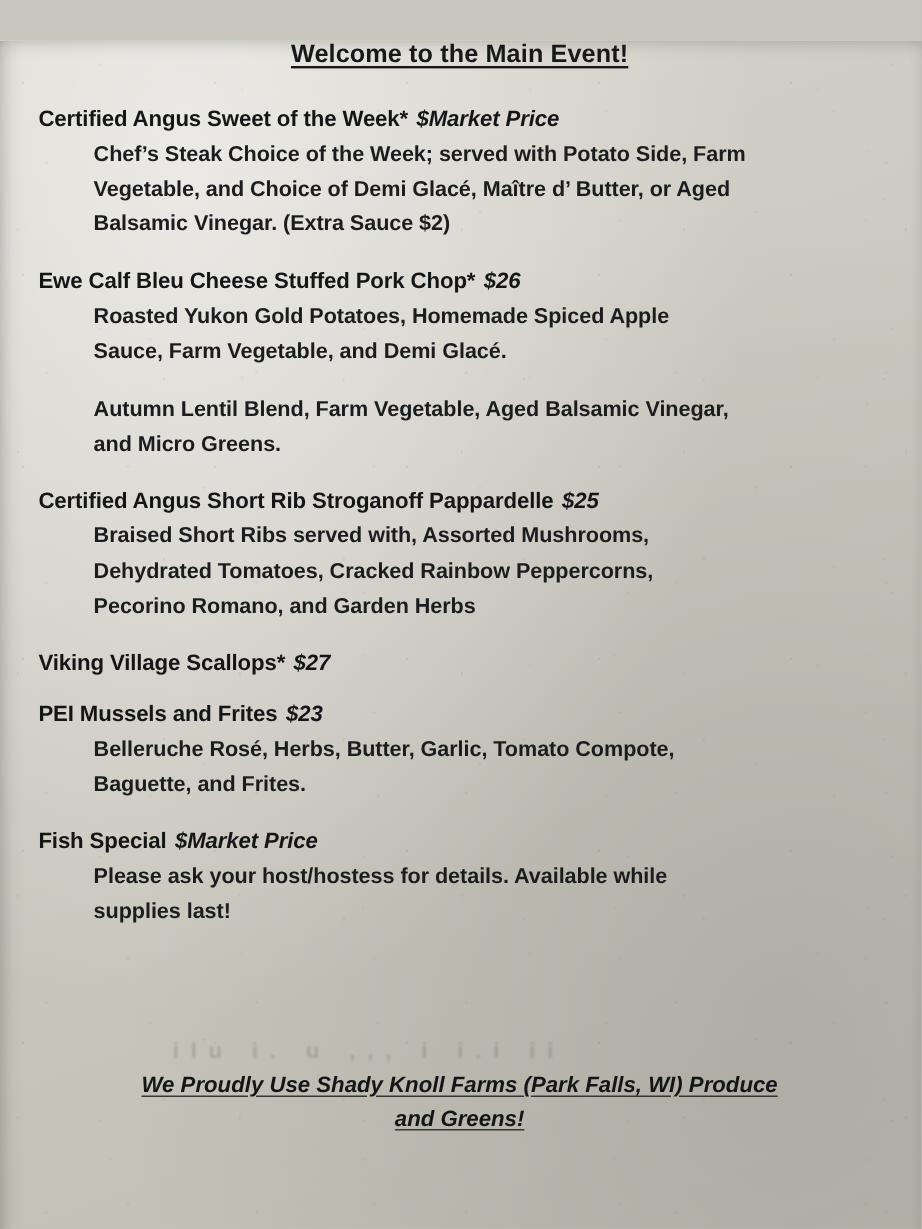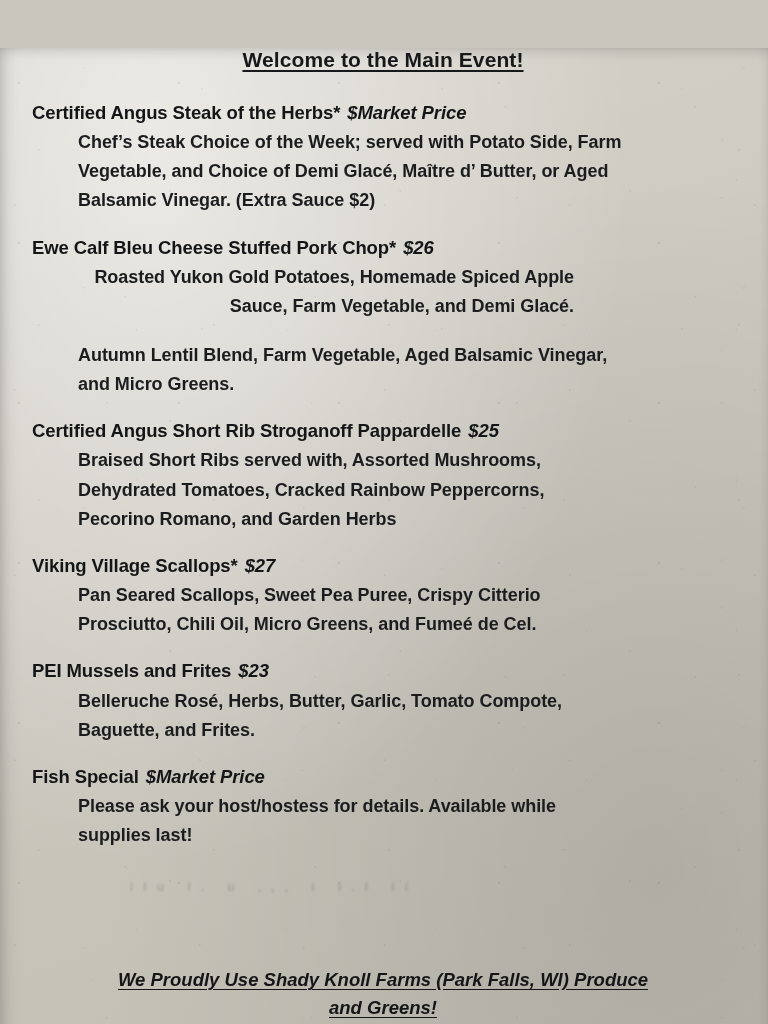--- a/index.html
+++ b/index.html
@@ -64,21 +64,21 @@
     padding: 0 34px 0 32px;
   }
 
   .menu-title {
     text-align: center;
     font-size: 21px;
     font-weight: bold;
     color: #17181a;
     text-decoration: underline;
     text-underline-offset: 3px;
-    margin-top: 48px;
+    margin-top: 34px;
     margin-bottom: 0;
     letter-spacing: 0.1px;
   }
 
   .items {
     margin-top: 29px;
   }
 
   .item {
     margin-bottom: 20px;
@@ -101,21 +101,21 @@
     font-weight: bold;
     color: #1b1c1e;
     line-height: 1.62;
     margin-top: 4px;
     padding-left: 46px;
     padding-right: 108px;
     letter-spacing: -0.05px;
   }
 
   .item.steak .item-desc { padding-right: 96px; }
-  .item.pork .item-desc { padding-right: 160px; text-align: right; }
+  .item.pork .item-desc { padding-right: 160px; }
   .item.lamb .item-desc { padding-right: 116px; }
   .item.strog .item-desc { padding-right: 116px; }
   .item.scallops .item-desc { padding-right: 104px; }
   .item.mussels .item-desc { padding-right: 128px; }
   .item.fish .item-desc { padding-right: 120px; }
 
   .spacer {
     height: 96px;
   }
 
@@ -130,28 +130,28 @@
   }
   .footer-line {
     display: inline-block;
     text-decoration: underline;
     text-underline-offset: 3px;
   }
 
   
   .ghost {
     position: absolute;
-    left: 130px;
+    left: 144px;
     top: 818px;
     width: 420px;
     height: 26px;
     z-index: 1;
     opacity: 0.20;
     color: #3a3b38;
-    font-size: 12px;
+    font-size: 18px;
     font-weight: bold;
     letter-spacing: 10px;
     filter: blur(0.8px);
     white-space: nowrap;
     overflow: hidden;
     margin-top: 14px;
   }
 </style>
 </head>
 <body>
@@ -161,21 +161,21 @@
   <div class="ghost">ilu  i.  u   ,,,  i i.i  ii</div>
 
   <div class="content">
 
     <div class="menu-title">Welcome to the Main Event!</div>
 
     <div class="items">
 
       <div class="item steak">
         <div class="item-head">
-          <span>Certified Angus Steak of the Herbs*</span><span class="item-price">$Market Price</span>
+          <span>Certified Angus Sweet of the Week*</span><span class="item-price">$Market Price</span>
         </div>
         <div class="item-desc">Chef’s Steak Choice of the Week; served with Potato Side, Farm Vegetable, and Choice of Demi Glacé, Maître d’ Butter, or Aged Balsamic Vinegar. (Extra Sauce $2)</div>
       </div>
 
       <div class="item pork">
         <div class="item-head">
           <span>Ewe Calf Bleu Cheese Stuffed Pork Chop*</span><span class="item-price">$26</span>
         </div>
         <div class="item-desc">Roasted Yukon Gold Potatoes, Homemade Spiced Apple Sauce, Farm Vegetable, and Demi Glacé.</div>
       </div>
@@ -188,21 +188,20 @@
         <div class="item-head">
           <span>Certified Angus Short Rib Stroganoff Pappardelle</span><span class="item-price">$25</span>
         </div>
         <div class="item-desc">Braised Short Ribs served with, Assorted Mushrooms, Dehydrated Tomatoes, Cracked Rainbow Peppercorns, Pecorino Romano, and Garden Herbs</div>
       </div>
 
       <div class="item scallops">
         <div class="item-head">
           <span>Viking Village Scallops*</span><span class="item-price">$27</span>
         </div>
-        <div class="item-desc">Pan Seared Scallops, Sweet Pea Puree, Crispy Citterio Prosciutto, Chili Oil, Micro Greens, and Fumeé de Cel.</div>
       </div>
 
       <div class="item mussels">
         <div class="item-head">
           <span>PEI Mussels and Frites</span><span class="item-price">$23</span>
         </div>
         <div class="item-desc">Belleruche Rosé, Herbs, Butter, Garlic, Tomato Compote, Baguette, and Frites.</div>
       </div>
 
       <div class="item fish">

